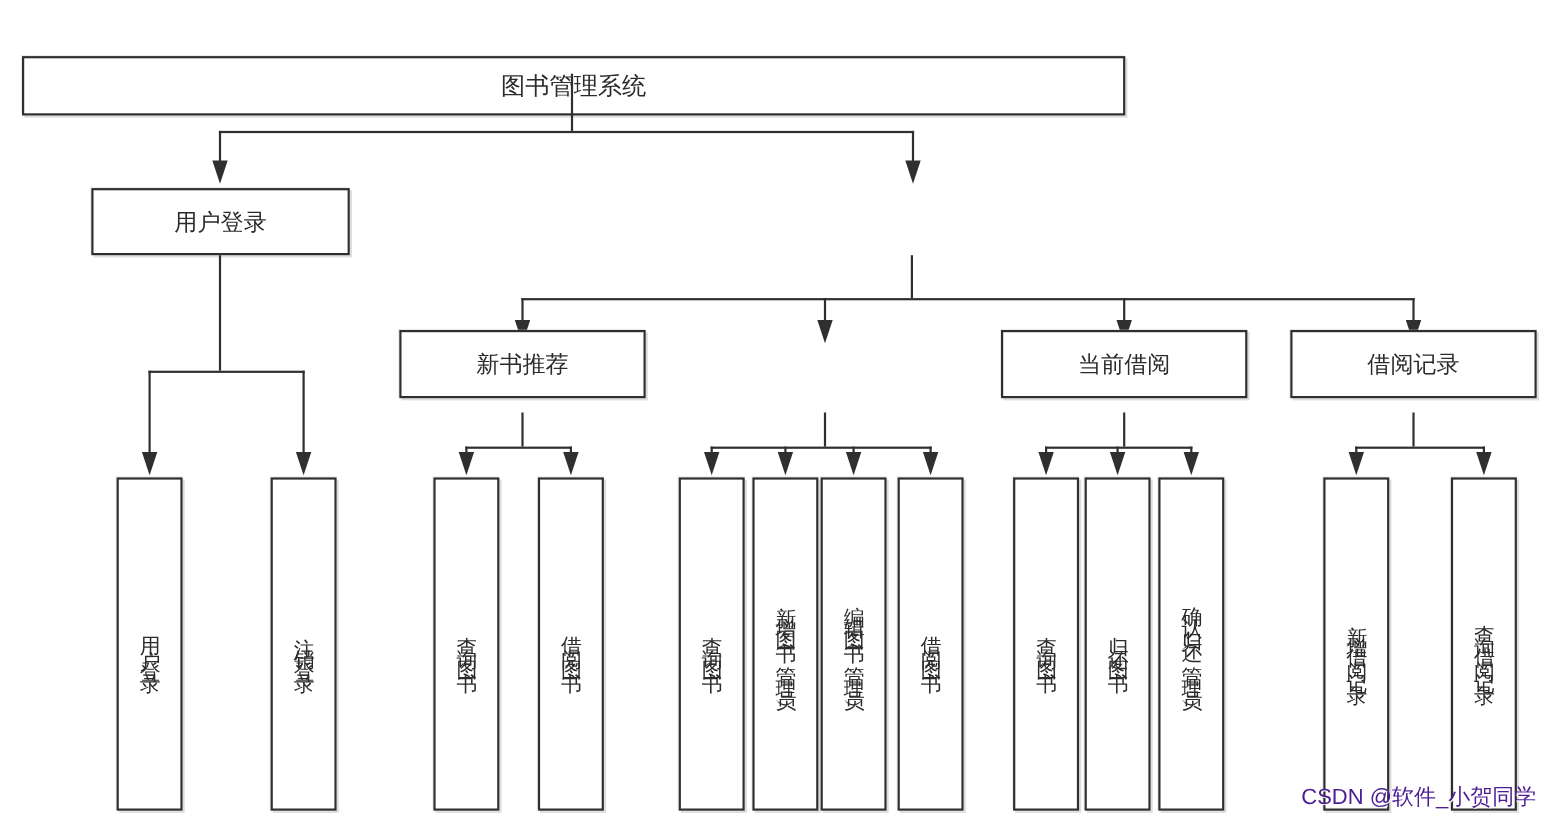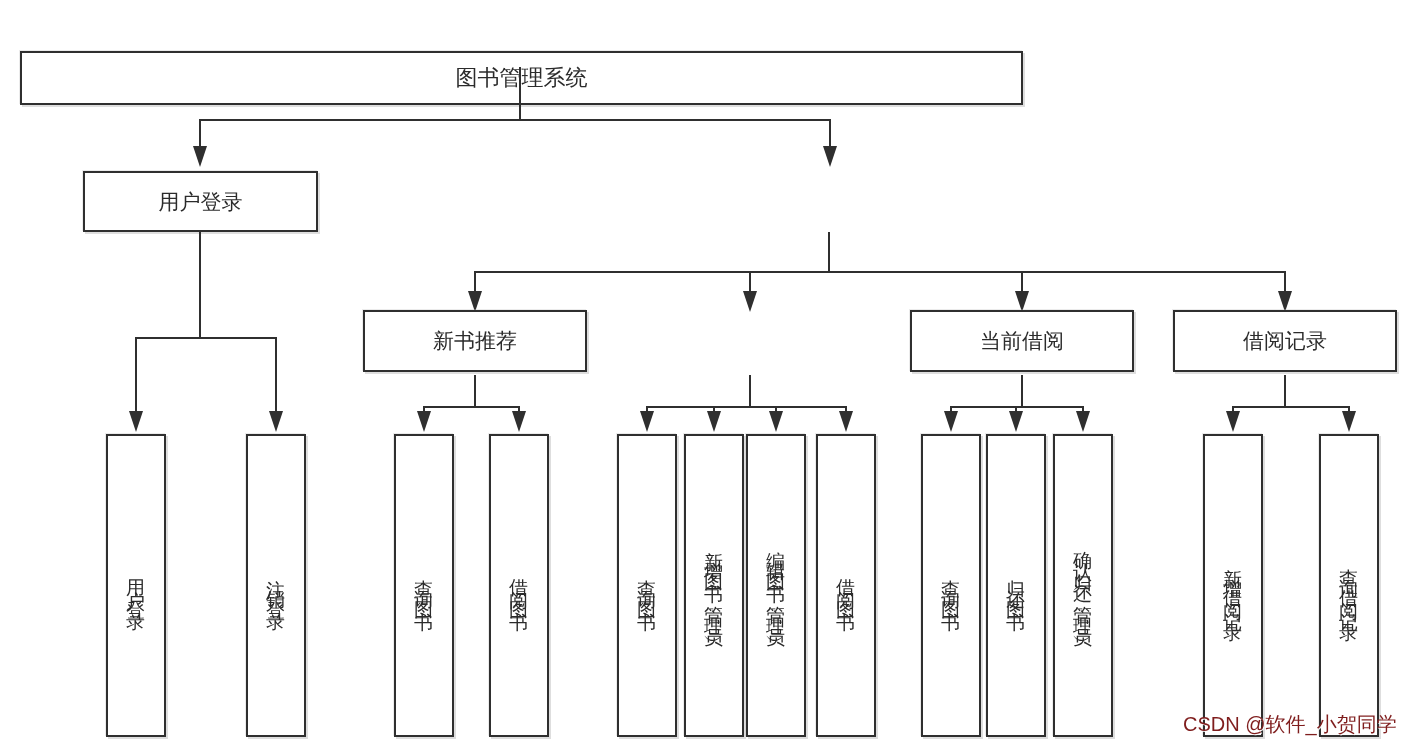--- a/index.html
+++ b/index.html
@@ -18,21 +18,21 @@
     background: #ffffff;
     border: 2px solid #2f2f2f;
     box-shadow: 2px 2px 0 rgba(160,160,160,0.35), -1px -1px 0 rgba(190,190,190,0.3);
     display: flex;
     align-items: center;
     justify-content: center;
     text-align: center;
   }
   .lvl1 { left: 20px;  top: 13px;  width: 1003px; height: 54px; font-size: 22px; margin-top: 38px; }
   .lvl2 { top: 171px; width: 235px; height: 61px; font-size: 21px; }
-  .lvl3 { top: 310px; width: 224px; height: 62px; font-size: 21px; }
+  .lvl3 { top: 300px; width: 224px; height: 62px; font-size: 21px; }
   .leaf { top: 434px; width: 60px;  height: 303px; }
   .leaf .vtext {
     writing-mode: vertical-rl;
     text-orientation: mixed;
     font-size: 19px;
     letter-spacing: 11px;
     line-height: 1;
     white-space: nowrap;
   }
   .hline, .vline { position: absolute; background: #2f2f2f; }
@@ -43,21 +43,21 @@
     width: 0; height: 0;
     border-left: 7px solid transparent;
     border-right: 7px solid transparent;
     border-top: 21px solid #2f2f2f;
   }
   #watermark {
     position: absolute;
     left: 1183px;
     top: 711px;
     font-size: 20px;
-    color: #7f1d1d;
+    color: #4c1d95;
     text-shadow: 1px 1px 0 rgba(255,255,255,0.9);
     white-space: nowrap;
     z-index: 5;
   }
 </style>
 </head>
 <body>
 
 <div id="stage">
 

